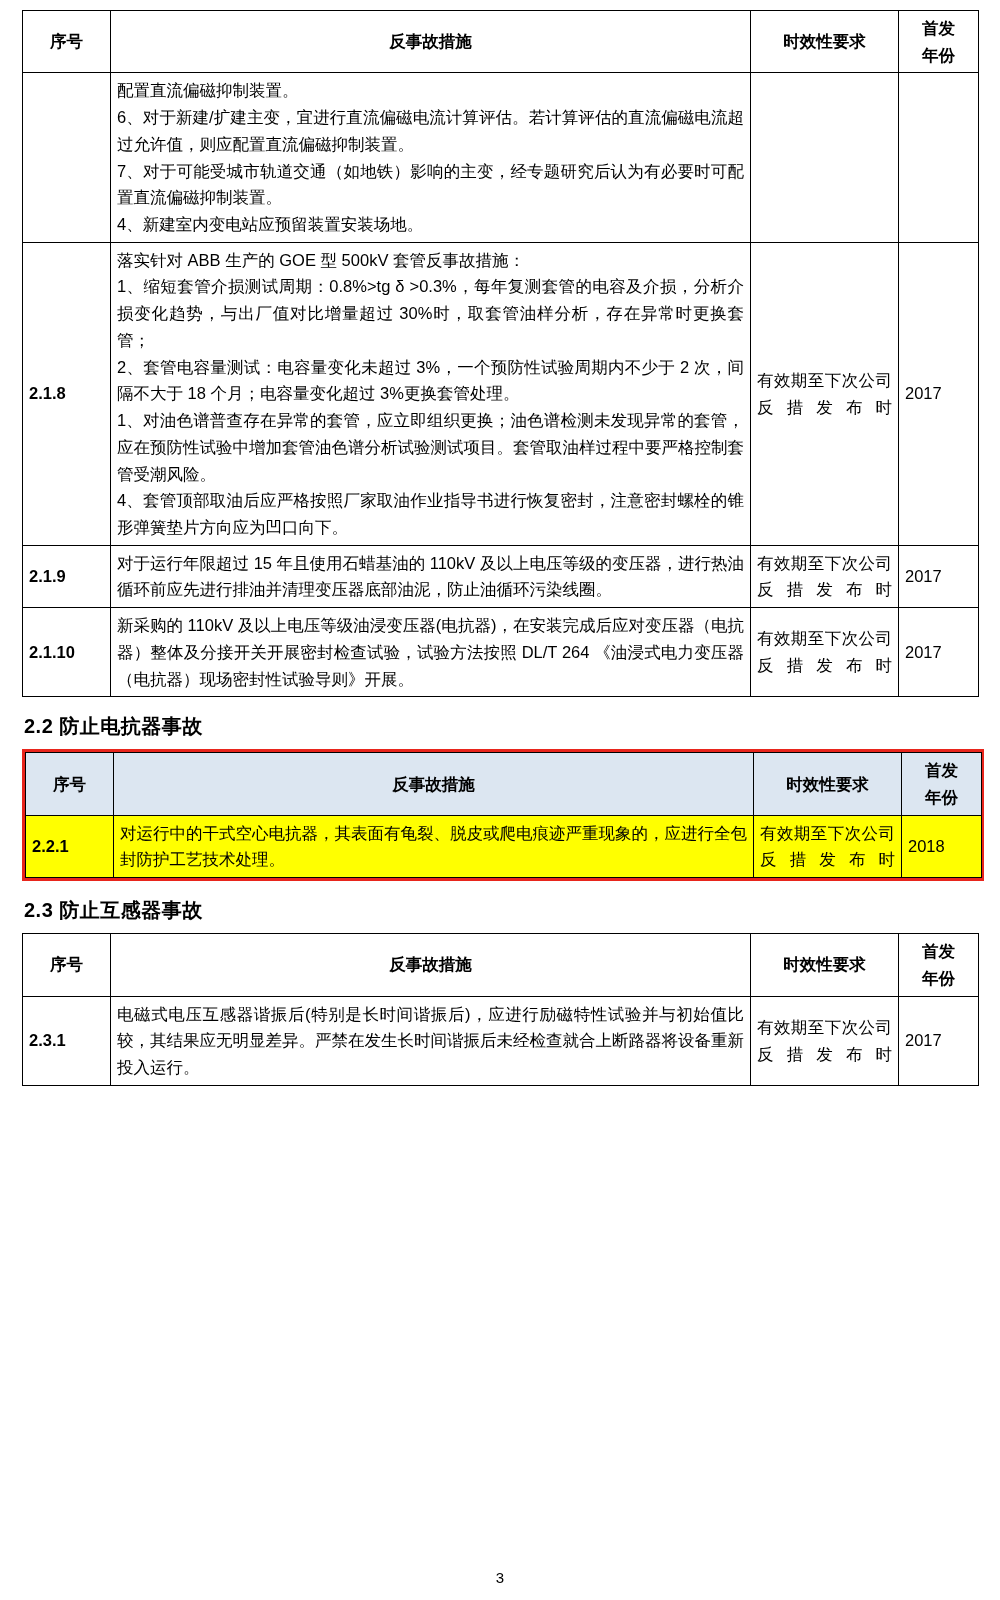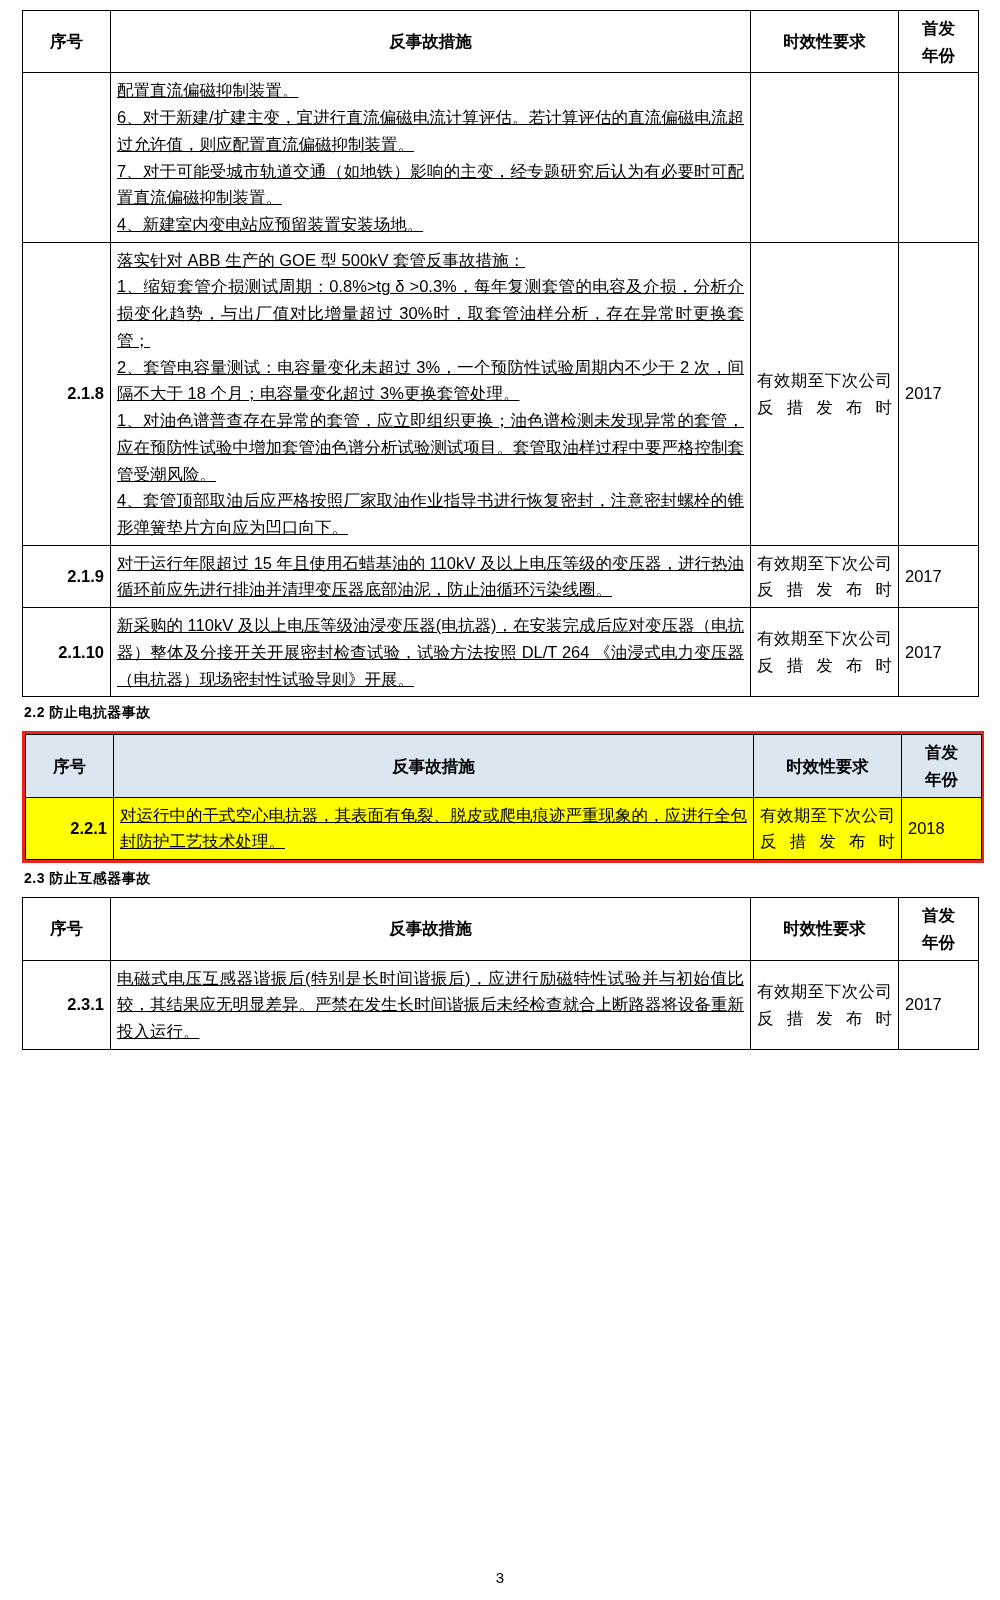--- a/index.html
+++ b/index.html
@@ -42,46 +42,45 @@
   }
   .hdr-two-line {
     line-height: 1.28;
   }
   col.c-no { width: 88px; }
   col.c-measure { width: 640px; }
   col.c-time { width: 148px; }
   col.c-year { width: 80px; }
 
   td.no-cell {
-    text-align: right;
+    text-align: left;
     font-weight: bold;
     font-size: 17px;
   }
   td.measure-cell {
     text-align: justify;
     text-justify: inter-ideograph;
     font-size: 16.5px;
     line-height: 1.66;
     padding: 5px 8px 6px 8px;
-    text-decoration: underline;
   }
   td.time-cell {
     text-align: justify;
     text-align-last: justify;
     font-size: 16.5px;
     line-height: 1.6;
     padding: 4px 8px;
   }
   td.year-cell {
     font-size: 16.5px;
   }
   .section-title {
     font-weight: bold;
-    font-size: 14px;
-    margin: 7px 0 9px 2px;
+    font-size: 20px;
+    margin: 16px 0 9px 2px;
     letter-spacing: 0.5px;
   }
   
   .table-wrap-highlight {
     border: 3px solid #e8251c;
     width: 962px;
     box-sizing: border-box;
     padding: 0;
   }
   .table-wrap-highlight table.doc-table {

